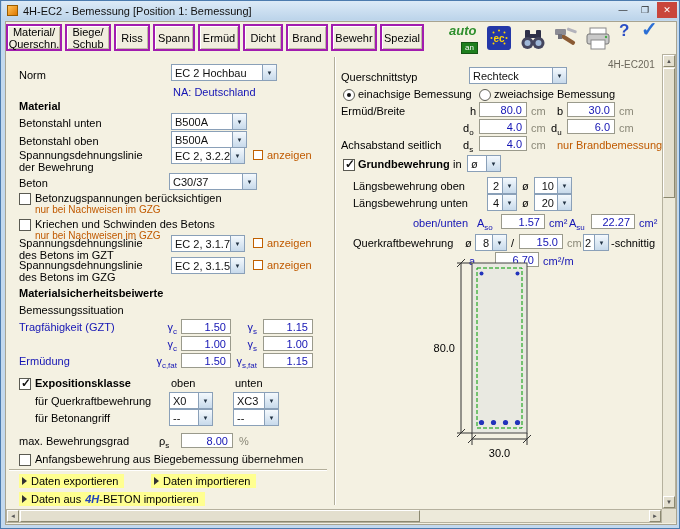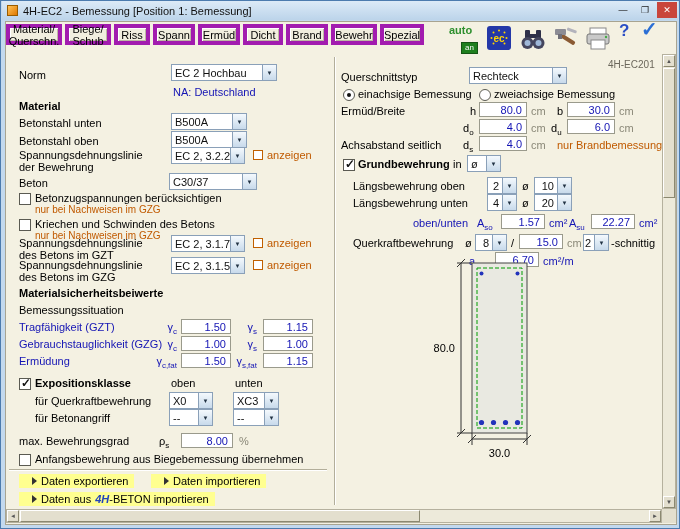--- a/index.html
+++ b/index.html
@@ -5,21 +5,21 @@
   *{margin:0;padding:0;box-sizing:border-box}
   html,body{width:680px;height:529px;background:#fff;font-family:"Liberation Sans",sans-serif}
   .window{position:relative;width:680px;height:529px;background:#C3D9EE;border:1px solid #4C7BAE;overflow:hidden}
   .titlebar{position:absolute;left:1px;top:0;right:1px;height:19px;background:linear-gradient(#DCEAF7,#BCD4EA);display:flex;align-items:center}
   .title-icon{width:11px;height:11px;margin-left:5px;background:linear-gradient(135deg,#FFC257,#E07800);border:1px solid #995C00}
   .title-text{font-size:11px;margin-left:5px;color:#111;white-space:nowrap}
   .win-btns{position:absolute;right:2px;top:1px;display:flex;gap:2px}
   .win-btn{width:20px;height:16px;display:flex;align-items:center;justify-content:center;font-size:9px;color:#222;cursor:pointer}
   .win-btn.close{background:#C9453B;color:#fff}
   .app{position:absolute;left:4px;top:20px;width:672px;height:504px;background:#F4F1E2;border:1px solid #A8A491}
-  .tab{position:absolute;top:23px;height:21px;background:#F1EEDF;border:4px solid #a21caf;box-shadow:inset 1px 1px 0 #FFFFFF,inset -1px -1px 0 #BDB9A4;
+  .tab{position:absolute;top:23px;height:27px;background:#F1EEDF;border:2px solid #a21caf;box-shadow:inset 1px 1px 0 #FFFFFF,inset -1px -1px 0 #BDB9A4;
        display:flex;align-items:center;justify-content:center;text-align:center;font-size:11px;line-height:12px;white-space:pre-line;cursor:pointer}
   .t{position:absolute;font-size:11px;line-height:12px;color:#000;white-space:nowrap}
   .pre{white-space:pre-line}
   .b{font-weight:bold}
   .bl{color:#1414B4}
   .or{color:#C05A00}
   .gy{color:#8A8878}
   .sm{font-size:10px;line-height:11px}
   sub{font-size:8px}
   .combo{position:absolute;height:17px;border:1px solid #8AA0B8;background:#fff;display:flex;cursor:pointer}
@@ -27,30 +27,30 @@
   .combo.cr .ct{justify-content:flex-end}
   .combo .ca{width:14px;border-left:1px solid #8AA0B8;background:linear-gradient(#F4F9FD,#C8DAEB);display:flex;align-items:center;justify-content:center;font-size:6px;color:#234}
   .num{position:absolute;height:15px;background:#fff;border:1px solid #9A9A8C;font-size:11px;color:#1414B4;display:flex;align-items:center;justify-content:flex-end;padding:0 4px;cursor:text}
   .cb{position:absolute;width:12px;height:12px;background:#fff;border:1px solid #5A5A52;cursor:pointer}
   .cb.on::after{content:"✓";position:absolute;left:1px;top:-3px;font-size:12px;font-weight:bold;color:#111}
   .cb.orange{width:10px;height:10px;border-color:#C06000}
   .rad{position:absolute;width:12px;height:12px;border-radius:50%;background:#fff;border:1px solid #5A5A52;cursor:pointer}
   .rad.on::after{content:"";position:absolute;left:3px;top:3px;width:4px;height:4px;border-radius:50%;background:#111}
   .vline{position:absolute;width:2px;border-left:1px solid #B2AE9A;border-right:1px solid #FFFFFF}
   .hline{position:absolute;height:2px;border-top:1px solid #B2AE9A;border-bottom:1px solid #FFFFFF}
-  .ybtn{position:absolute;display:flex;align-items:center;gap:4px;background:#FFFF90;padding:1px 6px 1px 13px;font-size:11px;cursor:pointer;white-space:nowrap}
+  .ybtn{position:absolute;display:flex;align-items:center;gap:4px;background:#FFFF90;padding:1px 6px 1px 3px;font-size:11px;cursor:pointer;white-space:nowrap}
   .tri{width:0;height:0;border-left:5px solid #333;border-top:4px solid transparent;border-bottom:4px solid transparent}
   .logo4h{color:#2244BB;font-weight:bold;font-style:italic}
   .vsb{position:absolute;left:661px;top:53px;width:14px;height:455px;background:#EDEADA;border:1px solid #B5B19E}
   .hsb{position:absolute;left:5px;top:508px;width:656px;height:14px;background:#EDEADA;border:1px solid #B5B19E}
   .sbtn{position:absolute;width:12px;height:12px;background:#E3DFCE;border:1px solid;border-color:#FFFFFF #8B8870 #8B8870 #FFFFFF;display:flex;align-items:center;justify-content:center;font-size:6px;color:#555;cursor:pointer}
   .sthumb{position:absolute;background:#E3DFCE;border:1px solid;border-color:#FFFFFF #8B8870 #8B8870 #FFFFFF;cursor:grab}
   .corner{position:absolute;left:661px;top:508px;width:14px;height:14px;background:#E3DFCE}
   .auto-ic{position:absolute;left:448px;top:24px;width:32px;height:26px;cursor:pointer}
-  .auto-word{display:block;font-size:11px;line-height:11px;color:#2E8F2E;font-weight:bold}
+  .auto-word{display:block;font-size:13px;line-height:11px;color:#2E8F2E;font-style:italic;font-weight:bold}
   .auto-state{display:inline-block;background:#1E7F1E;color:#fff;font-size:8px;line-height:10px;padding:0 3px;margin-left:12px;border:1px solid #145514}
   .ticon{position:absolute;cursor:pointer}
   svg text{font-family:"Liberation Sans",sans-serif}
 </style>
 </head>
 <body>
 
 <div class="window">
   <div class="app"></div>
 
@@ -176,21 +176,20 @@
 
   <div class="t b" style="left:18px;top:286px">Materialsicherheitsbeiwerte</div>
   <div class="t" style="left:18px;top:303px">Bemessungssituation</div>
 
   <div class="t bl" style="left:18px;top:320px">Tragfähigkeit (GZT)</div>
   <div class="t bl" style="left:130px;top:320px;width:46px;text-align:right"><span>γ</span><sub>c</sub></div>
   <div class="num" style="left:180px;top:318px;width:50px">1.50</div>
   <div class="t bl" style="left:214px;top:320px;width:42px;text-align:right"><span>γ</span><sub>s</sub></div>
   <div class="num" style="left:262px;top:318px;width:50px">1.15</div>
 
-  <div class="t bl" style="left:18px;top:337px">Gebrauchstauglichkeit (GZG)</div>
   <div class="t bl" style="left:130px;top:337px;width:46px;text-align:right"><span>γ</span><sub>c</sub></div>
   <div class="num" style="left:180px;top:335px;width:50px">1.00</div>
   <div class="t bl" style="left:214px;top:337px;width:42px;text-align:right"><span>γ</span><sub>s</sub></div>
   <div class="num" style="left:262px;top:335px;width:50px">1.00</div>
 
   <div class="t bl" style="left:18px;top:354px">Ermüdung</div>
   <div class="t bl" style="left:130px;top:354px;width:46px;text-align:right"><span>γ</span><sub>c,fat</sub></div>
   <div class="num" style="left:180px;top:352px;width:50px">1.50</div>
   <div class="t bl" style="left:214px;top:354px;width:42px;text-align:right"><span>γ</span><sub>s,fat</sub></div>
   <div class="num" style="left:262px;top:352px;width:50px">1.15</div>

